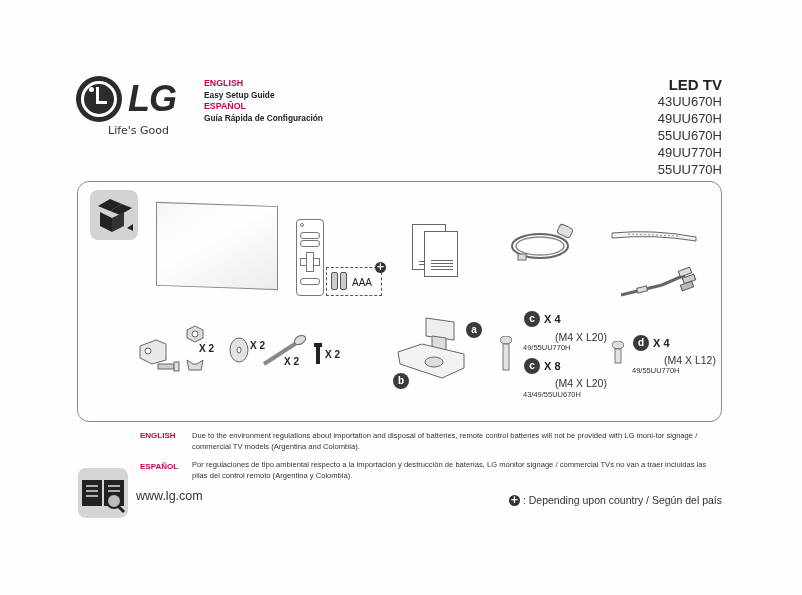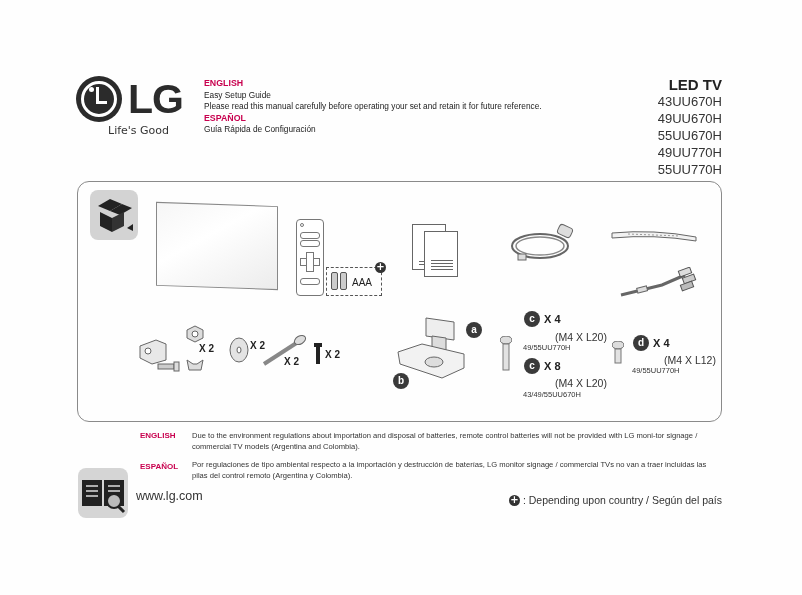--- a/index.html
+++ b/index.html
@@ -7,26 +7,26 @@
   body { position: relative; font-family: "DejaVu Sans", sans-serif; color: #222; }
   .abs { position: absolute; }
 
   
   .logo { left: 76px; top: 76px; width: 110px; height: 60px; }
   .logo-mark { position: absolute; left: 0; top: 0; width: 46px; height: 46px; border-radius: 50%; background: #2b2b2b; }
   .logo-mark .inner { position: absolute; left: 5px; top: 5px; width: 36px; height: 36px; border-radius: 50%; border: 3px solid #fff; }
   .logo-mark .dot { position: absolute; left: 13px; top: 11px; width: 5px; height: 5px; border-radius: 50%; background: #fff; }
   .logo-mark .el { position: absolute; left: 20px; top: 11px; width: 3px; height: 17px; background: #fff; }
   .logo-mark .el2 { position: absolute; left: 20px; top: 25px; width: 11px; height: 3px; background: #fff; }
-  .logo-text { position: absolute; left: 52px; top: 2px; font-family: "Liberation Sans", sans-serif; font-weight: bold; font-size: 41px; letter-spacing: -1px; color: #2b2b2b; line-height: 42px; }
+  .logo-text { position: absolute; left: 52px; top: 2px; font-family: "Liberation Sans", sans-serif; font-weight: bold; font-size: 36px; letter-spacing: -1px; color: #2b2b2b; line-height: 42px; font-style: italic; }
   .tagline { position: absolute; left: 32px; top: 48px; font-size: 11px; color: #333; white-space: nowrap; }
 
   .intro { left: 204px; top: 78px; width: 420px; font-family: "Liberation Sans", sans-serif; font-size: 8.3px; line-height: 11.5px; }
   .lang { color: #c8004e; font-weight: bold; font-size: 8.8px; }
-  .intro .title { font-weight: normal; }
+  .intro .title { font-weight: bold; }
 
   .models { right: 80px; top: 77px; text-align: right; font-family: "Liberation Sans", sans-serif; }
   .models .hd { font-weight: bold; font-size: 15px; line-height: 16px; }
   .models .m { font-size: 13px; line-height: 17px; color: #333; }
 
   
   .box { left: 77px; top: 181px; width: 645px; height: 241px; border: 1.5px solid #8a8a8a; border-radius: 12px; }
   .pkg-icon { left: 90px; top: 190px; width: 48px; height: 50px; border-radius: 8px; background: #d3d3d3; }
 
   .tv { left: 156px; top: 204px; width: 122px; height: 84px; border: 1.5px solid #888; background: linear-gradient(150deg, #f6f6f6 0%, #ffffff 40%, #ececec 100%); transform: skewY(2deg); }
@@ -70,21 +70,20 @@
       <div class="el"></div>
       <div class="el2"></div>
   </div>
   <div class="logo-text">LG</div>
   <div class="tagline">Life's Good</div>
 </div>
 
 <div class="abs intro">
   <div class="lang">ENGLISH</div>
   <div class="title">Easy Setup Guide</div>
-  <div>Please read this manual carefully before operating your set and retain it for future reference.</div>
   <div class="lang">ESPAÑOL</div>
   <div class="title">Guía Rápida de Configuración</div>
 </div>
 
 <div class="abs models">
   <div class="hd">LED TV</div>
   <div class="m">43UU670H</div>
   <div class="m">49UU670H</div>
   <div class="m">55UU670H</div>
   <div class="m">49UU770H</div>

